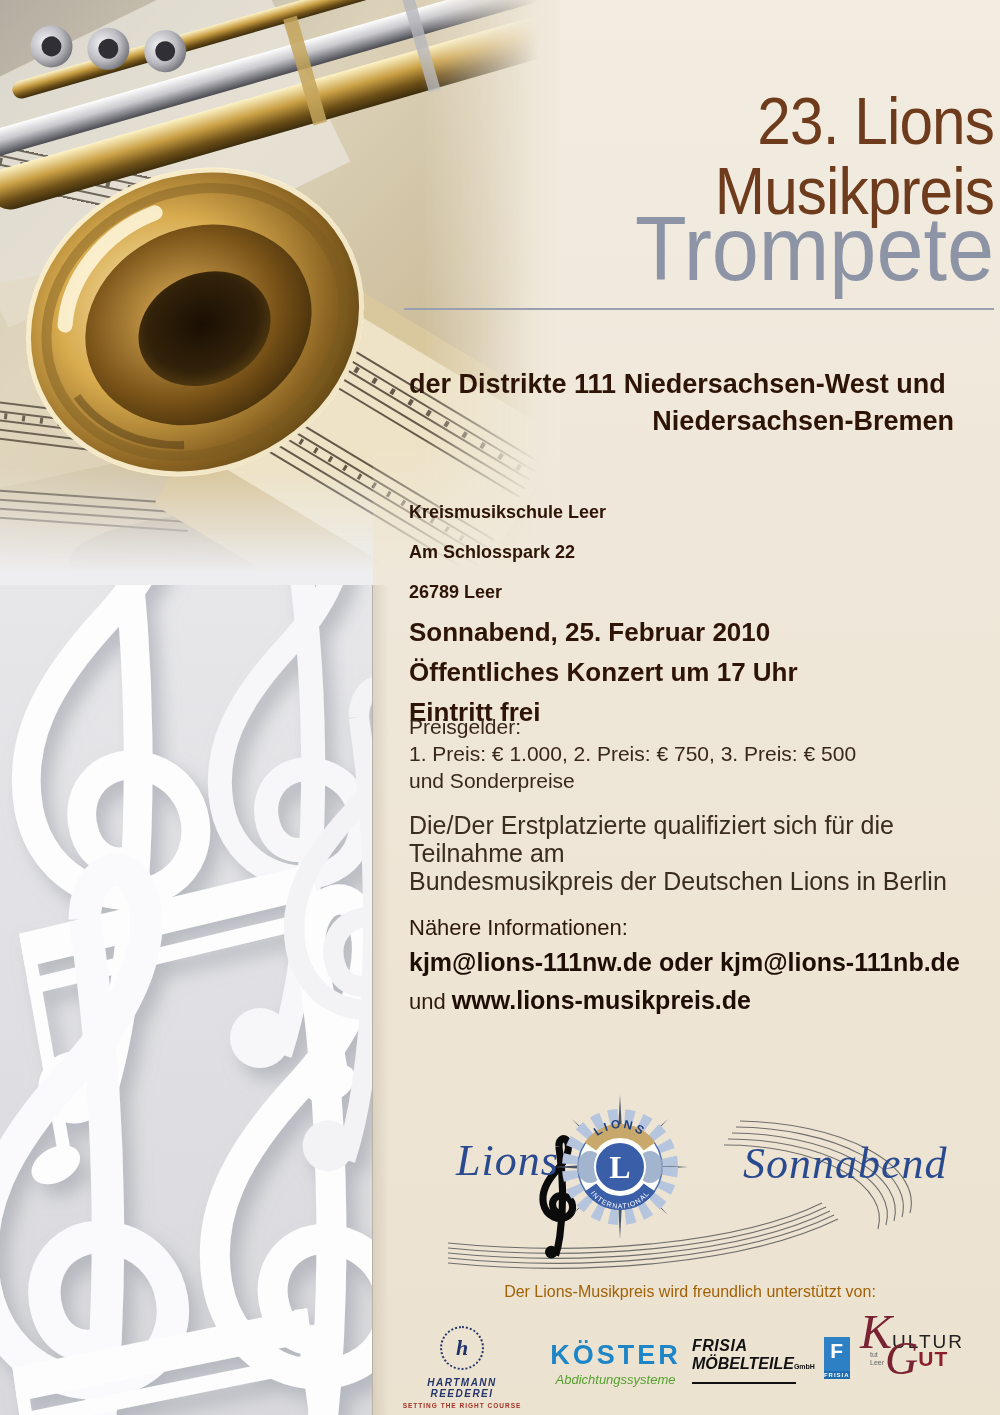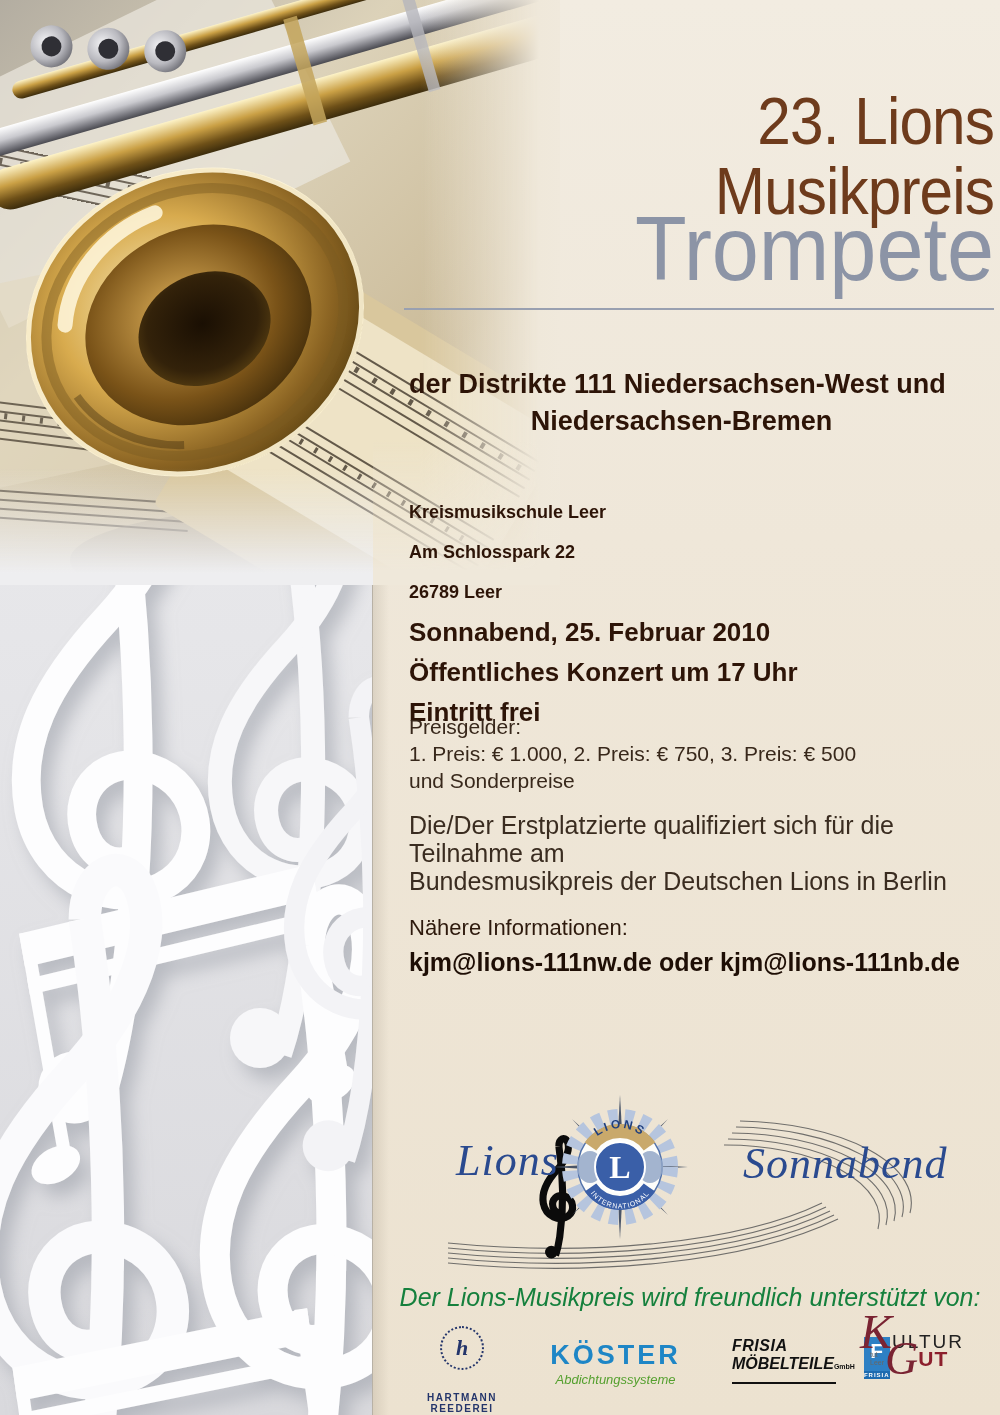--- a/index.html
+++ b/index.html
@@ -20,52 +20,52 @@
   .content{position:absolute;left:395px;top:0;width:590px;height:1415px;margin-left:9px;}
   .title{position:absolute;right:0;top:86px;width:100%;text-align:right;
     font-size:67px;line-height:1.05;font-weight:400;letter-spacing:-1px;
     color:#6e3b1c;transform:scaleX(.9);transform-origin:right;}
   .subtitle{position:absolute;right:0;top:204px;width:100%;text-align:right;
     font-size:90px;line-height:1;font-weight:400;letter-spacing:0;
     color:#8c94a6;transform:scaleX(.94);transform-origin:right;}
   .rule{position:absolute;left:0;top:308px;width:590px;height:2px;background:#99a0b0;}
   .districts{position:absolute;left:5px;top:366px;width:545px;font-weight:bold;
     font-size:27px;line-height:37px;color:#2d1407;}
-  .districts .l2{text-align:center;}
+  .districts .l2{text-align:right;}
   .block{position:absolute;left:5px;width:560px;}
   .venue{top:492px;font-weight:bold;font-size:18px;line-height:40px;}
   .event{top:612px;font-weight:bold;font-size:26px;line-height:40px;}
   .prizes{top:713px;font-size:21px;line-height:27px;color:#38281b;}
   .qualification{top:811px;font-size:25px;line-height:28px;color:#3a2c20;}
   .info-heading{top:915px;font-size:22px;color:#2e1a0d;}
   .emails{top:948px;font-size:25px;font-weight:bold;color:#1e0e05;}
   .webline{top:986px;font-size:22px;color:#2e1a0d;}
   .webline .site{font-size:25px;font-weight:bold;color:#1e0e05;}
   
   .logo-block{position:absolute;left:440px;top:1085px;width:548px;height:210px;}
   .logo-block svg{position:absolute;left:0;top:0;}
   .logo-word{position:absolute;font-family:"Liberation Serif",serif;font-style:italic;
     font-size:44px;color:#2a4a8f;letter-spacing:1px;}
   .logo-left{left:16px;top:50px;}
   .logo-right{left:303px;top:53px;}
   
   .supporters-heading{position:absolute;left:395px;top:1283px;width:590px;
-    text-align:center;font-size:25px;color:#15803d;font-style:italic;}
+    text-align:center;font-size:16px;color:#a16207;}
   .sponsor{position:absolute;text-align:center;}
   .hartmann{left:398px;top:1326px;width:128px;}
   .hartmann .circle{width:40px;height:40px;margin:0 auto;border:2px dotted #24356b;
     border-radius:50%;display:flex;align-items:center;justify-content:center;
     font-family:"Liberation Serif",serif;font-style:italic;font-weight:bold;
     font-size:22px;color:#24356b;}
-  .hartmann .name{margin-top:22px;font-size:10px;font-weight:bold;letter-spacing:1.5px;color:#24356b;}
+  .hartmann .name{margin-top:7px;font-size:10px;font-weight:bold;letter-spacing:1.5px;color:#24356b;font-style:italic;}
   .hartmann .tag{margin-top:3px;font-size:6.5px;font-weight:bold;letter-spacing:1px;color:#a53226;}
   .koester{left:548px;top:1340px;width:135px;}
   .koester .name{font-size:27px;font-weight:800;letter-spacing:3px;color:#1e86c6;}
   .koester .tag{font-size:13px;font-style:italic;color:#55a02f;margin-top:1px;}
-  .frisia{left:732px;top:1337px;width:150px;text-align:left;display:flex;gap:9px;}
+  .frisia{left:692px;top:1337px;width:150px;text-align:left;display:flex;gap:9px;}
   .frisia .lines .l1{font-size:16px;font-weight:900;font-style:italic;letter-spacing:.5px;color:#111;}
   .frisia .lines .l2{font-size:16px;font-weight:900;font-style:italic;color:#111;}
   .frisia .lines .gmbh{font-size:7px;font-weight:700;font-style:normal;}
   .frisia .ul{width:104px;height:2px;background:#111;margin-top:9px;}
   .frisia .badge{width:36px;height:42px;background:#2e80c4;display:flex;flex-direction:column;
     align-items:center;justify-content:space-between;padding-top:3px;box-sizing:border-box;}
   .frisia .badge .f{color:#fff;font-size:21px;font-weight:900;line-height:22px;}
   .frisia .badge .bt{width:100%;background:#1d6bb0;color:#fff;font-size:6px;
     font-weight:bold;letter-spacing:1px;text-align:center;padding:1px 0;}
   .kultur{left:860px;top:1312px;width:135px;text-align:left;}
@@ -273,20 +273,24 @@
     <div>und Sonderpreise</div>
   </div>
 
   <div class="block qualification">
     <div>Die/Der Erstplatzierte qualifiziert sich für die Teilnahme am</div>
     <div>Bundesmusikpreis der Deutschen Lions in Berlin</div>
   </div>
 
   <div class="block info-heading">Nähere Informationen:</div>
   <div class="block emails">kjm@lions-111nw.de oder kjm@lions-111nb.de</div>
+  <div class="block webline">
+    <span>und</span>
+    <span class="site">www.lions-musikpreis.de</span>
+  </div>
 </div>
 
 <div class="logo-block">
   <svg width="548" height="210" viewBox="0 0 548 210">
     <g stroke="#5a5a5a" stroke-width="1.1" fill="none" opacity=".85">
       <path d="M8,158 C150,172 300,158 382,118"></path>
       <path d="M8,163 C150,177 302,163 386,122"></path>
       <path d="M8,168 C150,182 304,168 390,126"></path>
       <path d="M8,173 C150,187 306,173 394,130"></path>
       <path d="M8,178 C150,192 308,178 398,134"></path>

